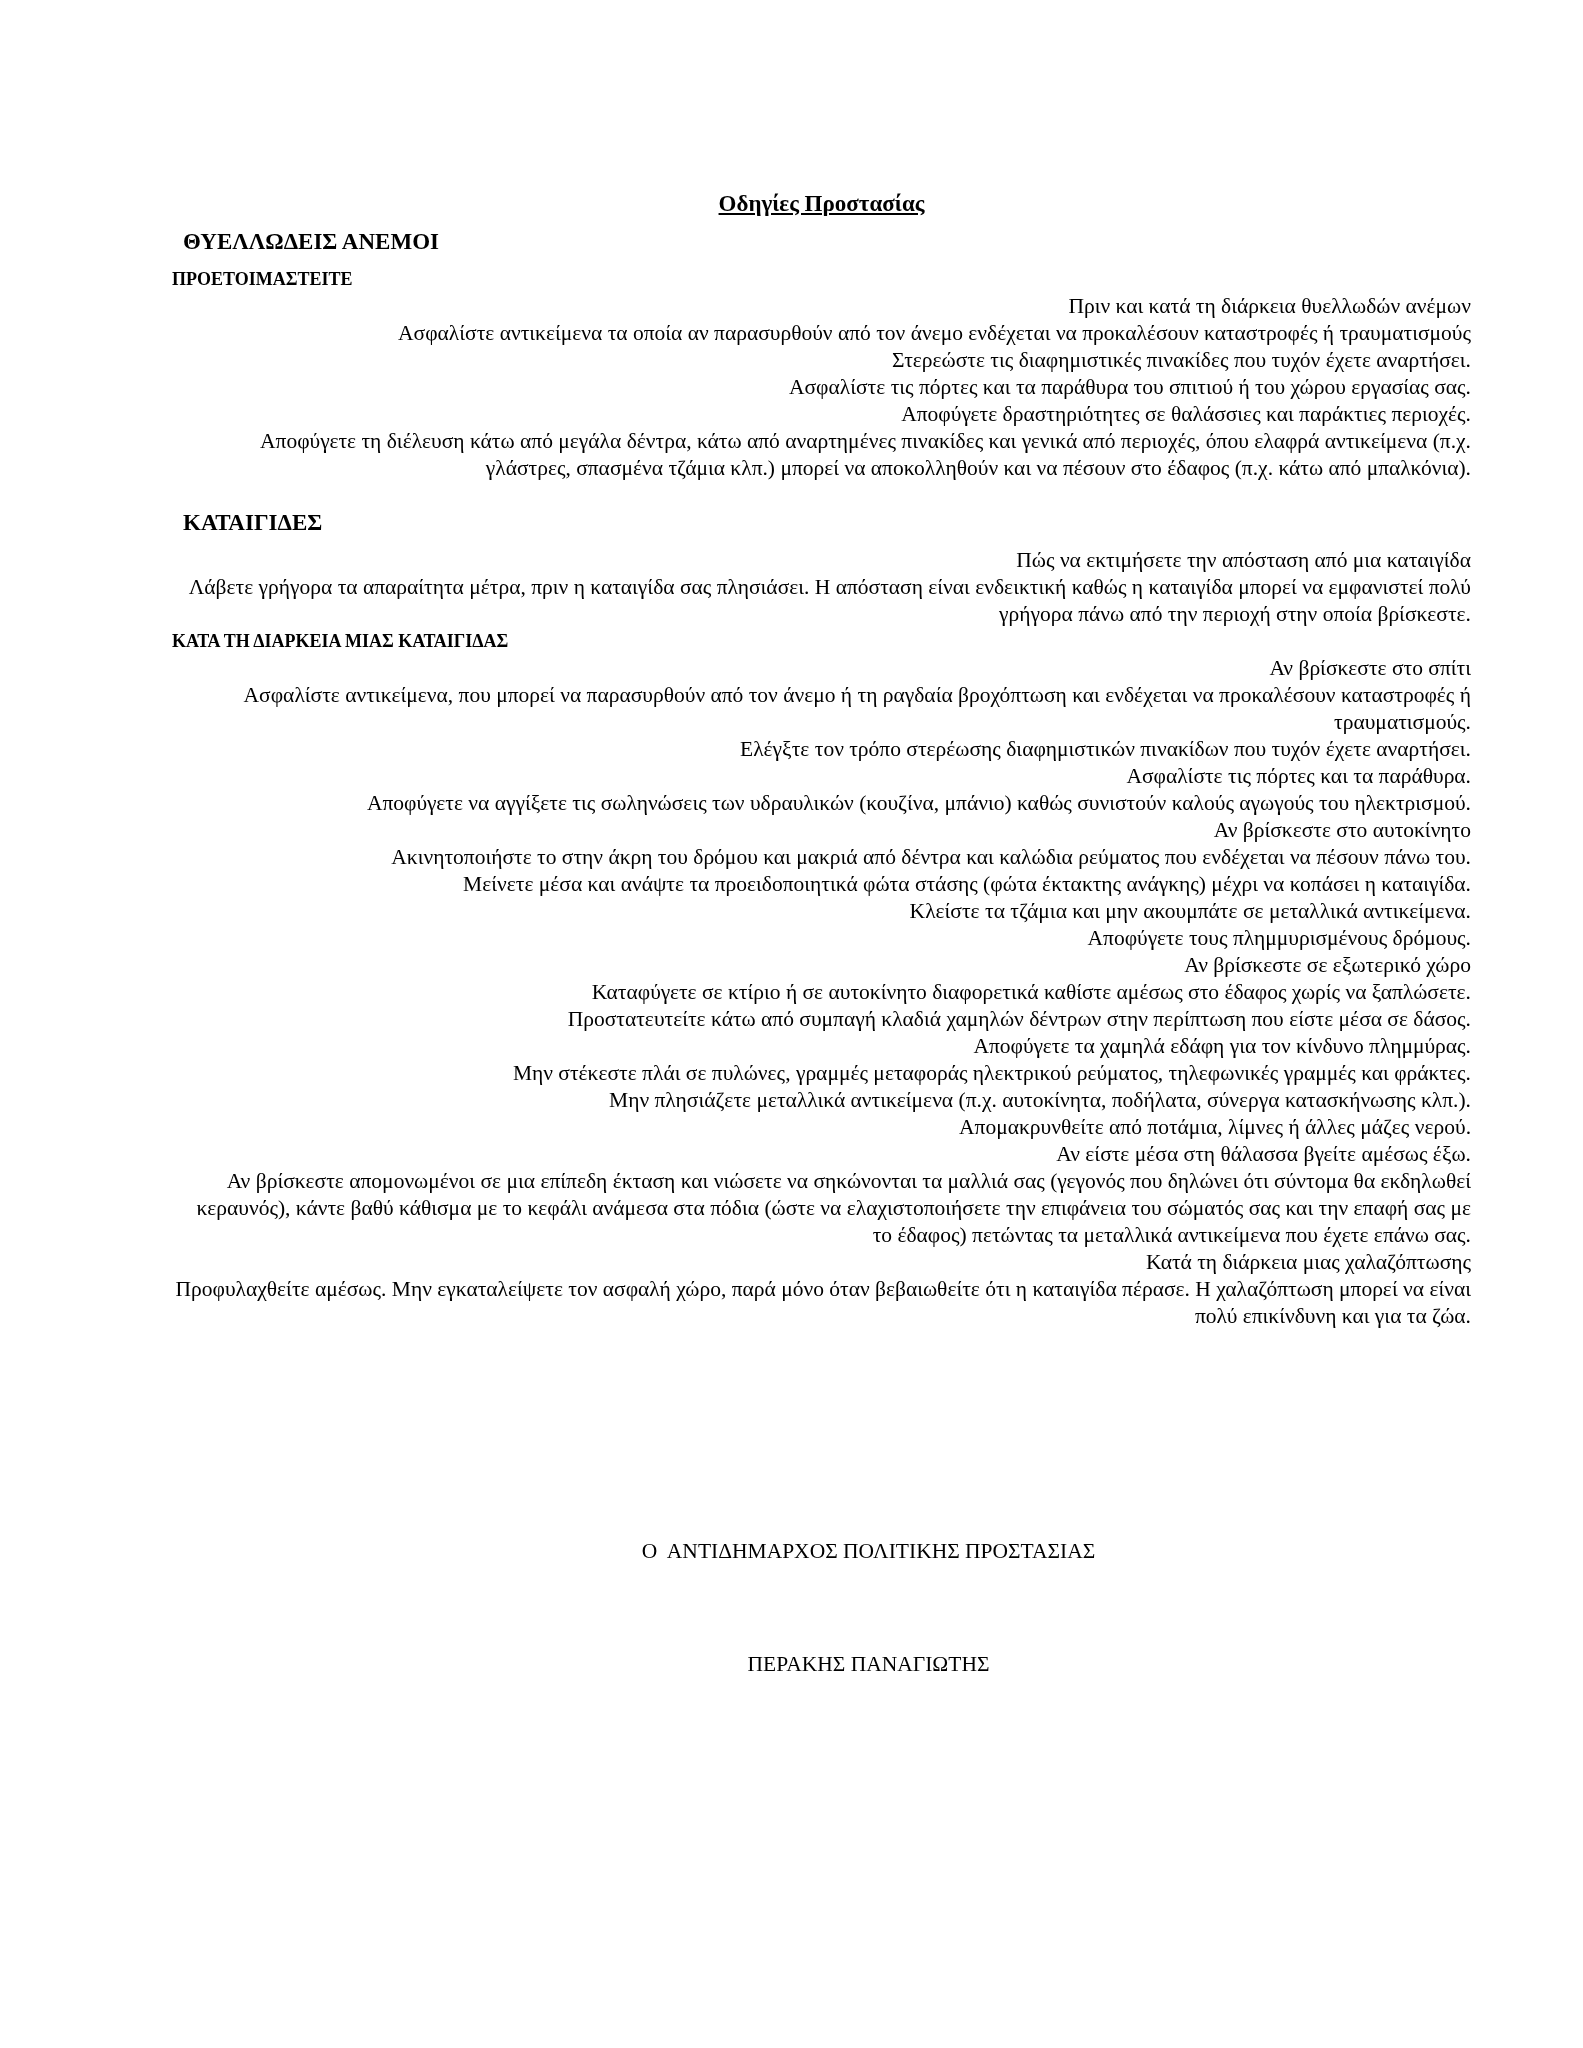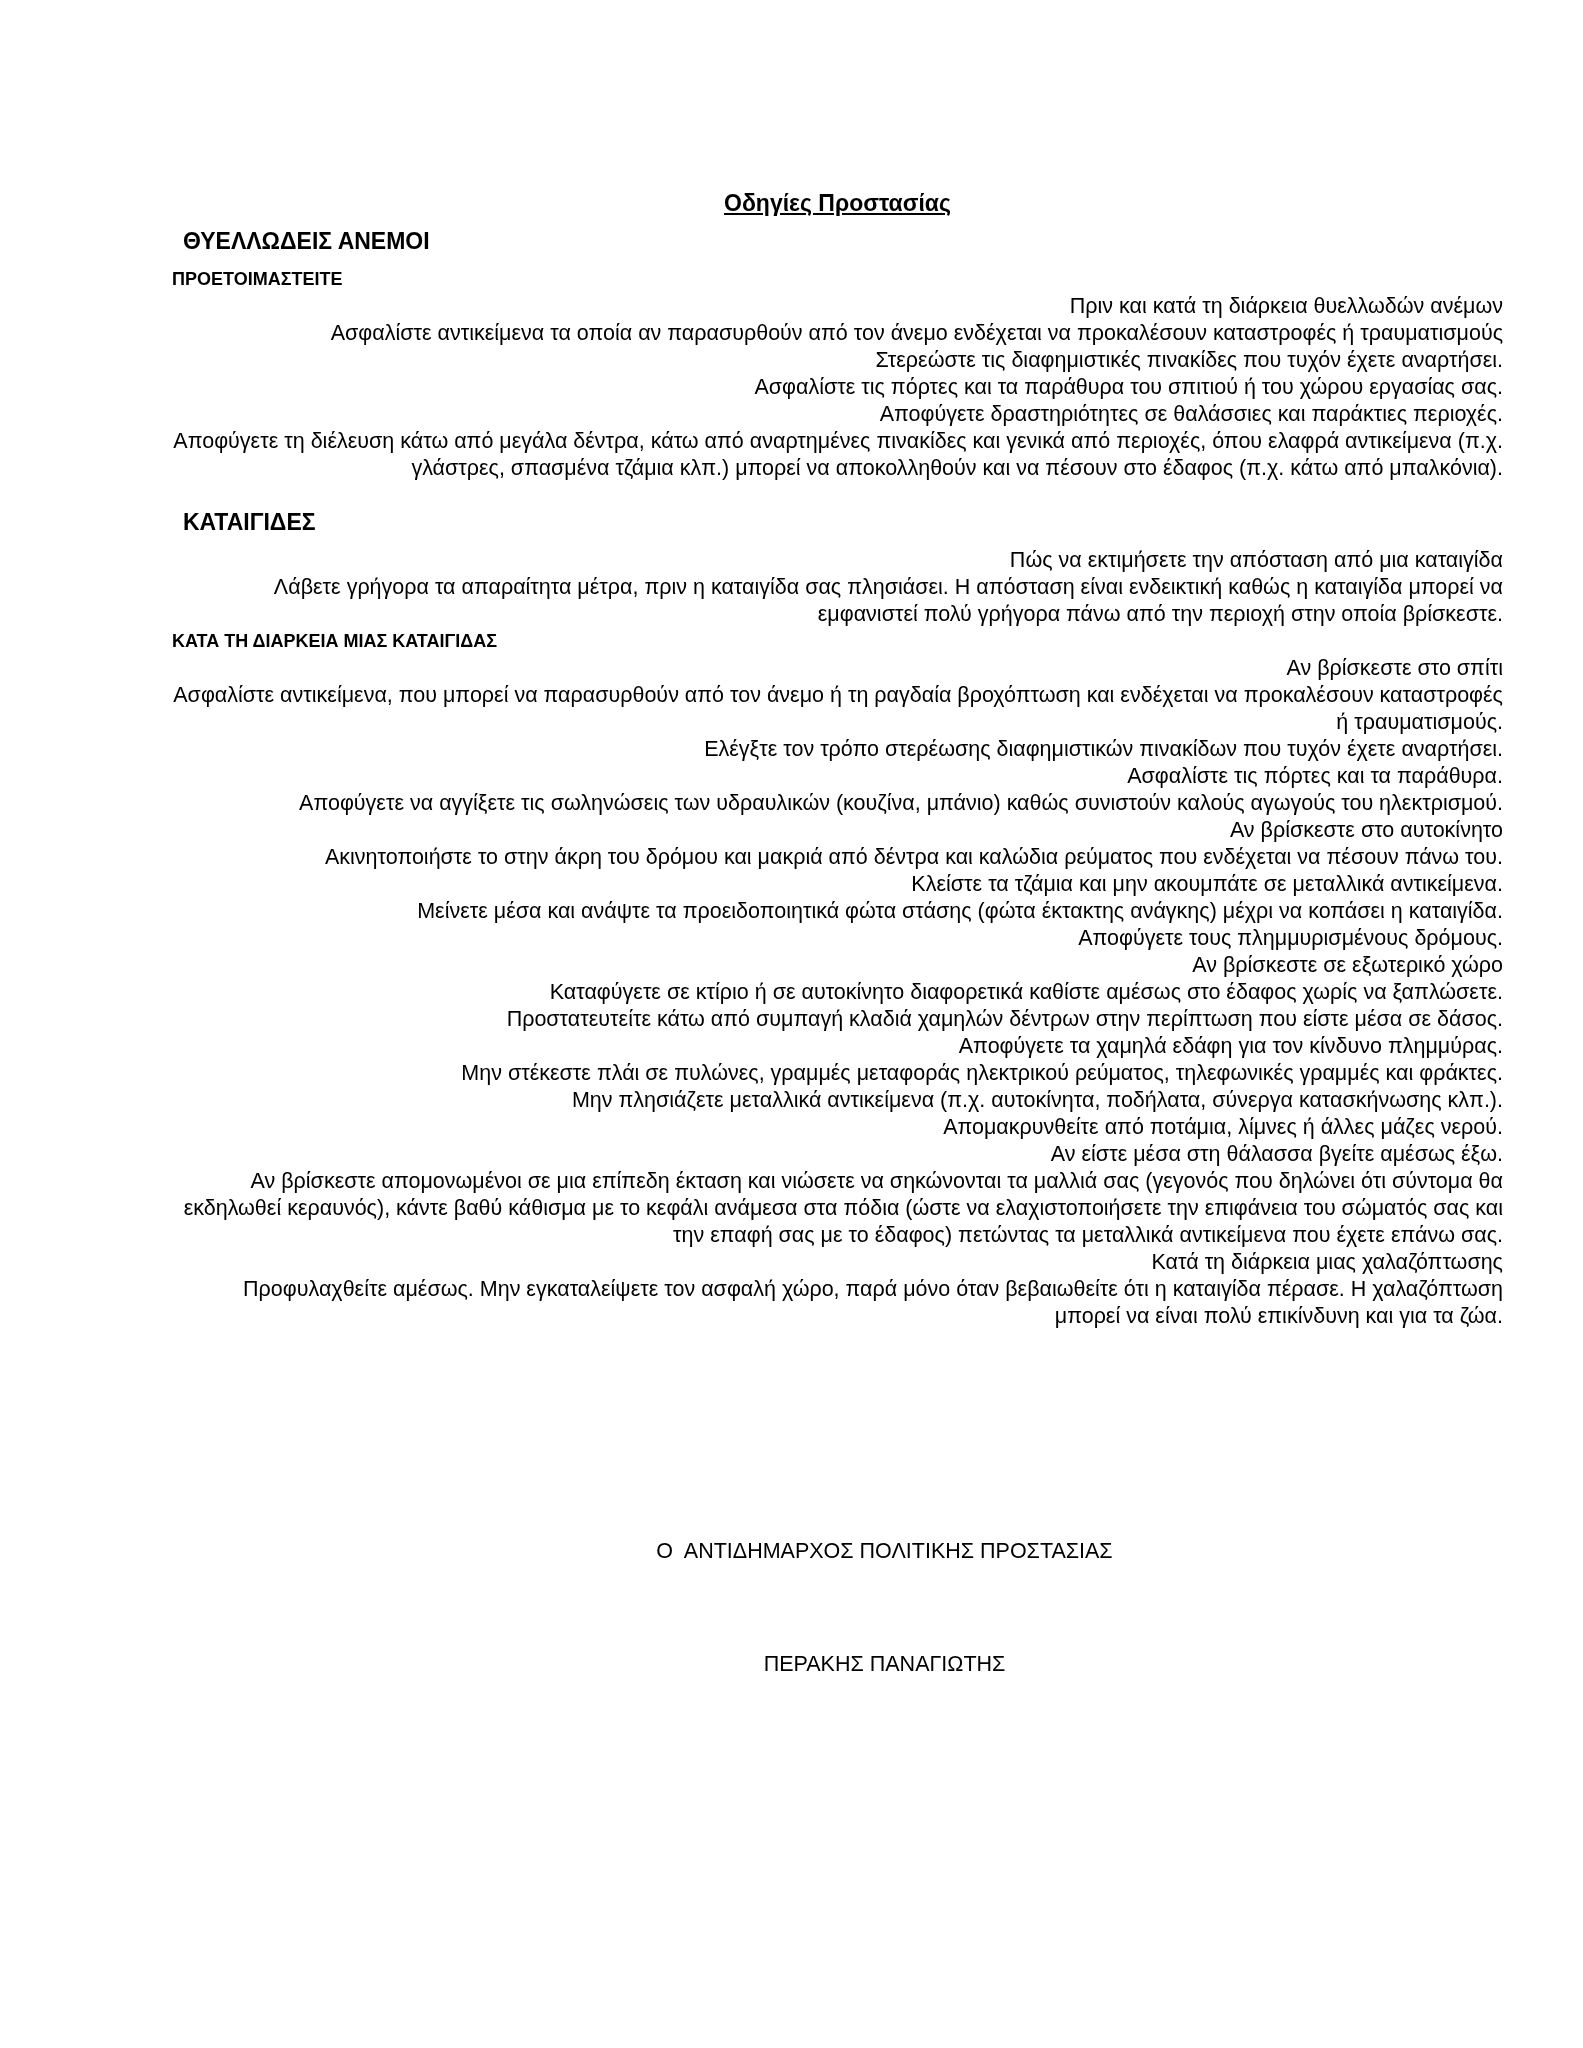--- a/index.html
+++ b/index.html
@@ -6,22 +6,22 @@
     margin: 0;
     padding: 0;
     background: #ffffff;
   }
   .page {
     position: relative;
     width: 1583px;
     height: 2048px;
     background: #ffffff;
     box-sizing: border-box;
-    padding: 190px 80px 0 172px;
-    font-family: Liberation Sans, sans-serif;
+    padding: 190px 112px 0 172px;
+    font-family: Liberation Serif, serif;
     font-size: 21.5px;
     line-height: 27px;
     color: #000000;
     overflow: hidden;
   }
   .doc-title {
     text-align: center;
     font-weight: bold;
     font-size: 23px;
     text-decoration: underline;
@@ -78,22 +78,22 @@
     <p class="body-line">Πώς να εκτιμήσετε την απόσταση από μια καταιγίδα</p>
     <p class="body-line">Λάβετε γρήγορα τα απαραίτητα μέτρα, πριν η καταιγίδα σας πλησιάσει. Η απόσταση είναι ενδεικτική καθώς η καταιγίδα μπορεί να εμφανιστεί πολύ γρήγορα πάνω από την περιοχή στην οποία βρίσκεστε.</p>
     <h3 class="sec-subheading">ΚΑΤΑ ΤΗ ΔΙΑΡΚΕΙΑ ΜΙΑΣ ΚΑΤΑΙΓΙΔΑΣ</h3>
     <p class="body-line">Αν βρίσκεστε στο σπίτι</p>
     <p class="body-line">Ασφαλίστε αντικείμενα, που μπορεί να παρασυρθούν από τον άνεμο ή τη ραγδαία βροχόπτωση και ενδέχεται να προκαλέσουν καταστροφές ή τραυματισμούς.</p>
     <p class="body-line">Ελέγξτε τον τρόπο στερέωσης διαφημιστικών πινακίδων που τυχόν έχετε αναρτήσει.</p>
     <p class="body-line">Ασφαλίστε τις πόρτες και τα παράθυρα.</p>
     <p class="body-line">Αποφύγετε να αγγίξετε τις σωληνώσεις των υδραυλικών (κουζίνα, μπάνιο) καθώς συνιστούν καλούς αγωγούς του ηλεκτρισμού.</p>
     <p class="body-line">Αν βρίσκεστε στο αυτοκίνητο</p>
     <p class="body-line">Ακινητοποιήστε το στην άκρη του δρόμου και μακριά από δέντρα και καλώδια ρεύματος που ενδέχεται να πέσουν πάνω του.</p>
+    <p class="body-line">Μείνετε μέσα και ανάψτε τα προειδοποιητικά φώτα στάσης (φώτα έκτακτης ανάγκης) μέχρι να κοπάσει η καταιγίδα.</p>
     <p class="body-line">Κλείστε τα τζάμια και μην ακουμπάτε σε μεταλλικά αντικείμενα.</p>
-    <p class="body-line">Μείνετε μέσα και ανάψτε τα προειδοποιητικά φώτα στάσης (φώτα έκτακτης ανάγκης) μέχρι να κοπάσει η καταιγίδα.</p>
     <p class="body-line">Αποφύγετε τους πλημμυρισμένους δρόμους.</p>
     <p class="body-line">Αν βρίσκεστε σε εξωτερικό χώρο</p>
     <p class="body-line">Καταφύγετε σε κτίριο ή σε αυτοκίνητο διαφορετικά καθίστε αμέσως στο έδαφος χωρίς να ξαπλώσετε.</p>
     <p class="body-line">Προστατευτείτε κάτω από συμπαγή κλαδιά χαμηλών δέντρων στην περίπτωση που είστε μέσα σε δάσος.</p>
     <p class="body-line">Αποφύγετε τα χαμηλά εδάφη για τον κίνδυνο πλημμύρας.</p>
     <p class="body-line">Μην στέκεστε πλάι σε πυλώνες, γραμμές μεταφοράς ηλεκτρικού ρεύματος, τηλεφωνικές γραμμές και φράκτες.</p>
     <p class="body-line">Μην πλησιάζετε μεταλλικά αντικείμενα (π.χ. αυτοκίνητα, ποδήλατα, σύνεργα κατασκήνωσης κλπ.).</p>
     <p class="body-line">Απομακρυνθείτε από ποτάμια, λίμνες ή άλλες μάζες νερού.</p>
     <p class="body-line">Αν είστε μέσα στη θάλασσα βγείτε αμέσως έξω.</p>
     <p class="body-line">Αν βρίσκεστε απομονωμένοι σε μια επίπεδη έκταση και νιώσετε να σηκώνονται τα μαλλιά σας (γεγονός που δηλώνει ότι σύντομα θα εκδηλωθεί κεραυνός), κάντε βαθύ κάθισμα με το κεφάλι ανάμεσα στα πόδια (ώστε να ελαχιστοποιήσετε την επιφάνεια του σώματός σας και την επαφή σας με το έδαφος) πετώντας τα μεταλλικά αντικείμενα που έχετε επάνω σας.</p>

